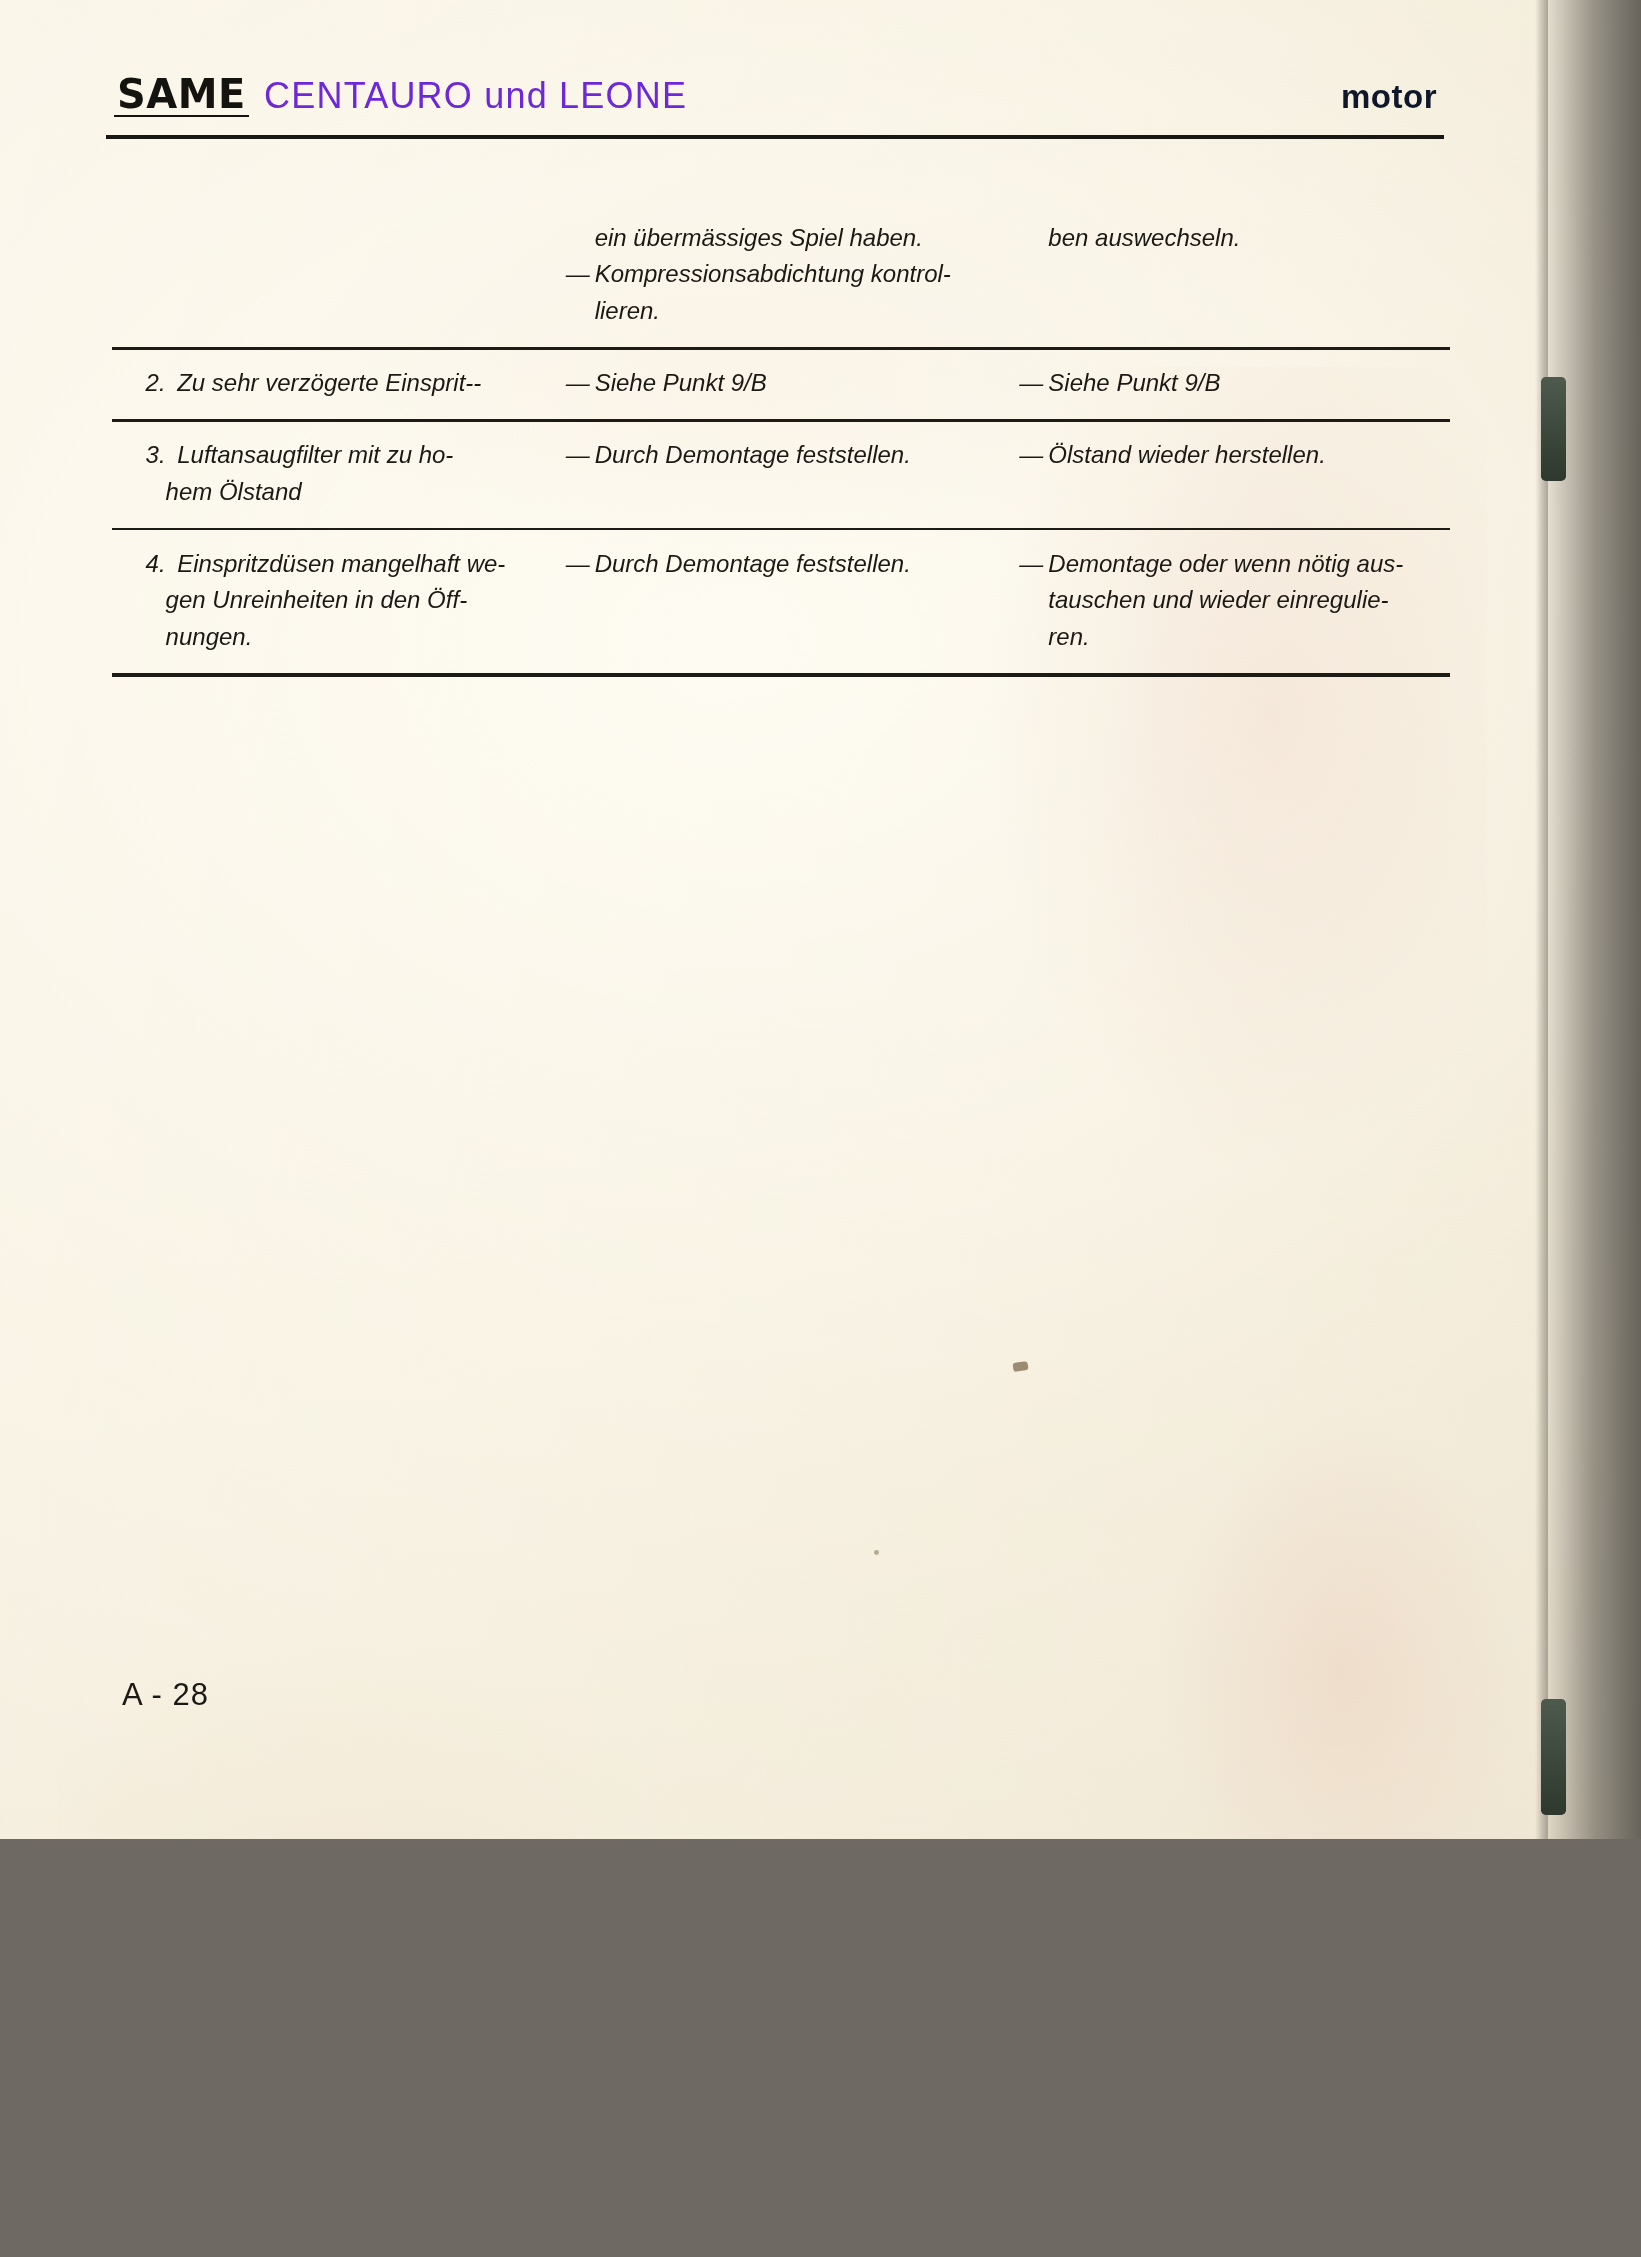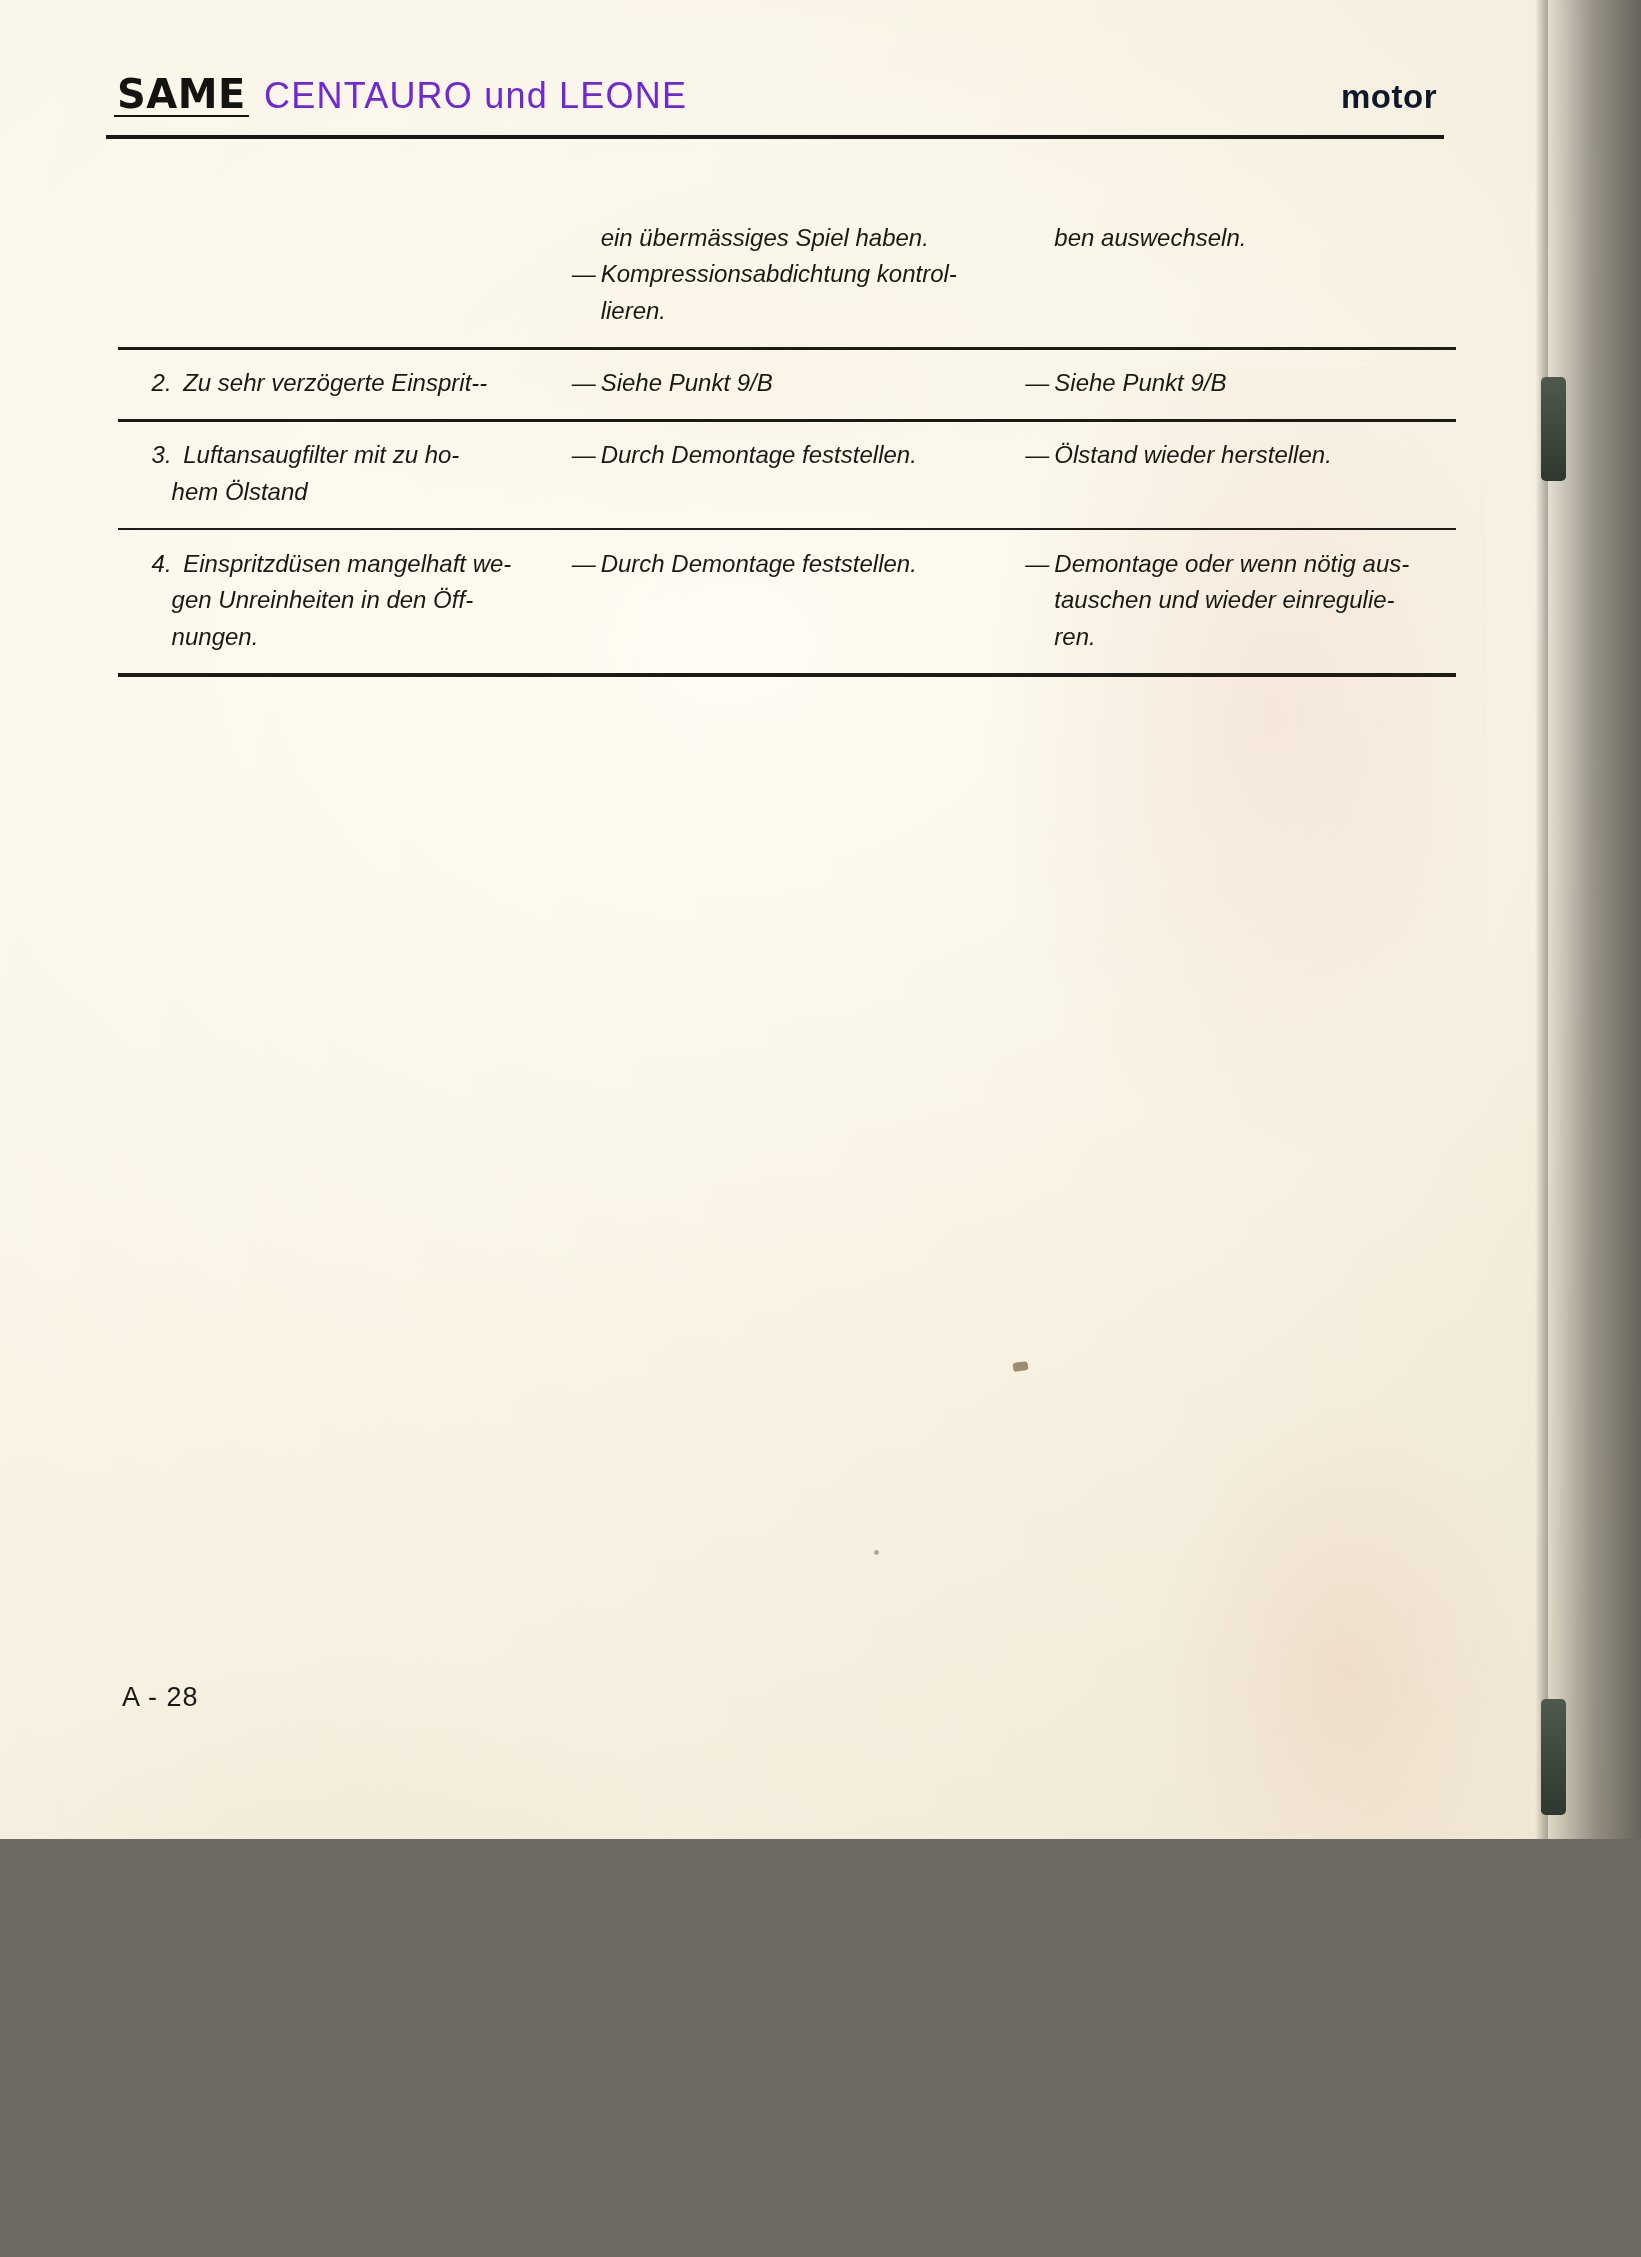--- a/index.html
+++ b/index.html
@@ -118,21 +118,21 @@
     left: 106px;
     top: 135px;
     width: 1338px;
     height: 3.9px;
     background: #1a1814;
   }
 
   
   .table {
     position: absolute;
-    left: 118px;
+    left: 112px;
     top: 220px;
     width: 1338px;
   }
   .rule {
     height: 2.9px;
     background: #1d1b16;
     width: 100%;
   }
   .rule.thick { height: 4.8px; }
   .row {
@@ -173,21 +173,21 @@
     font-style: italic;
   }
   .dashtext { flex: 1; }
   .indent { padding-left: 42px; }
 
   .footer {
     position: absolute;
     left: 122px;
     bottom: 126px;
     font-family: "Liberation Sans", sans-serif;
-    font-size: 27px;
+    font-size: 31px;
     letter-spacing: 1px;
     color: #1b1914;
   }
   .speck {
     position: absolute;
     left: 1013px; top: 1362px;
     width: 15.4px; height: 8.7px;
     background: #8d7a5e;
     border-radius: 2.9px;
     transform: rotate(-8deg);

